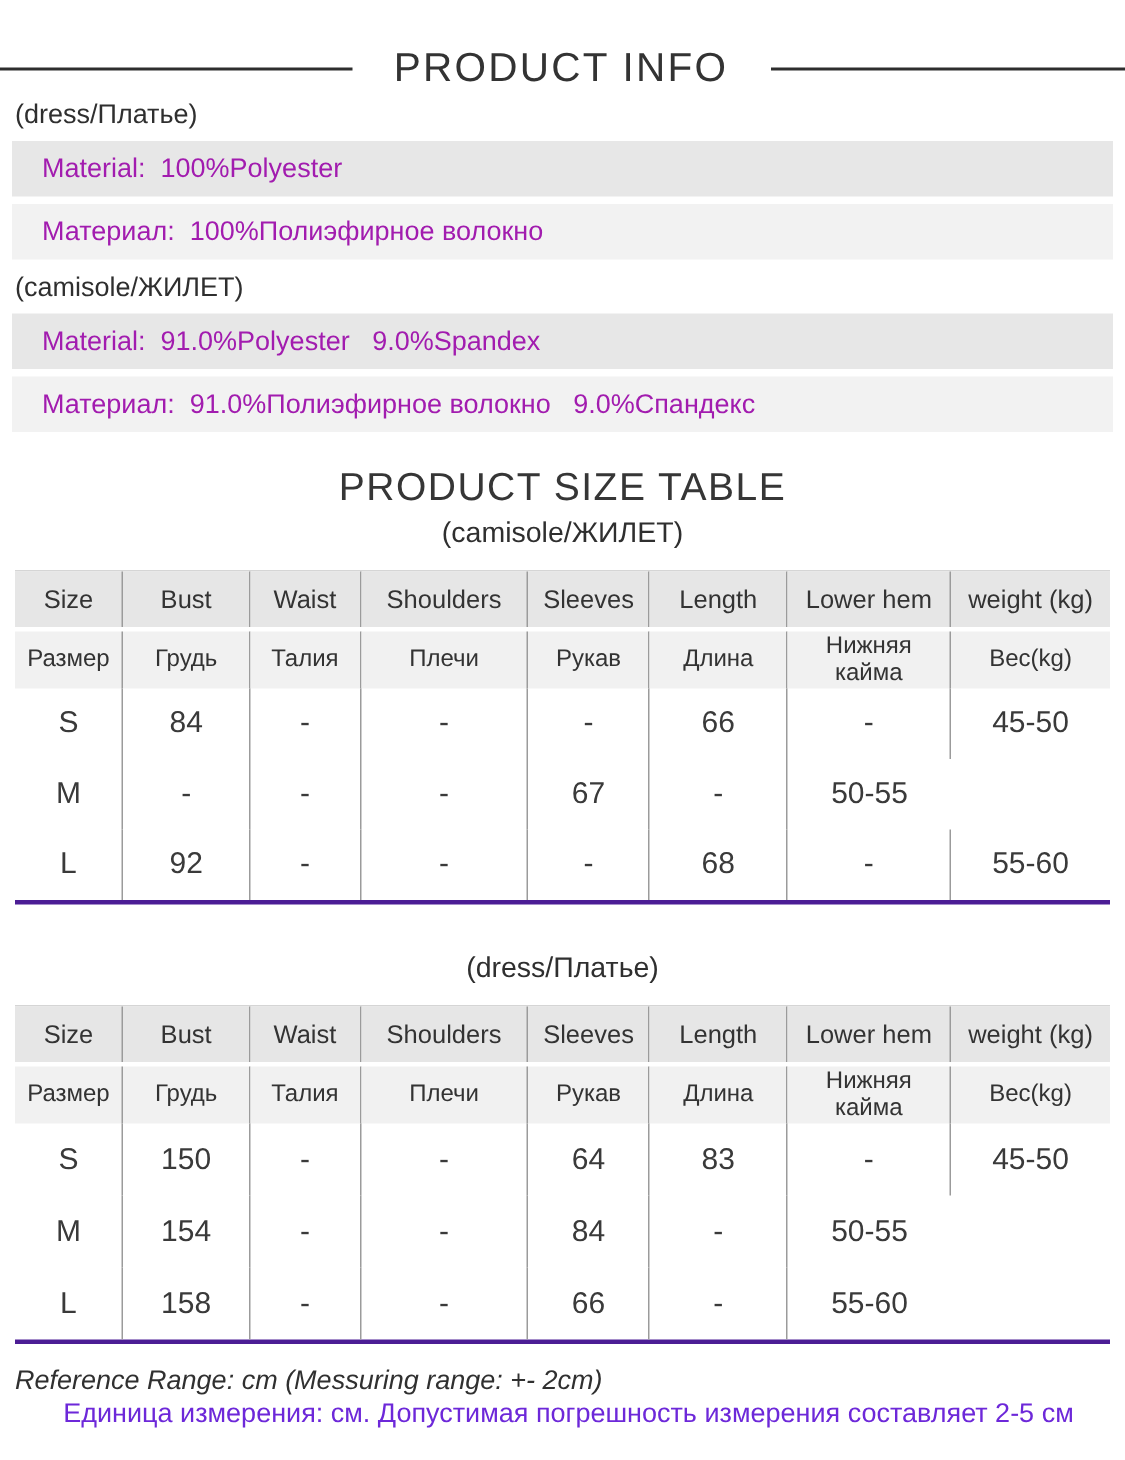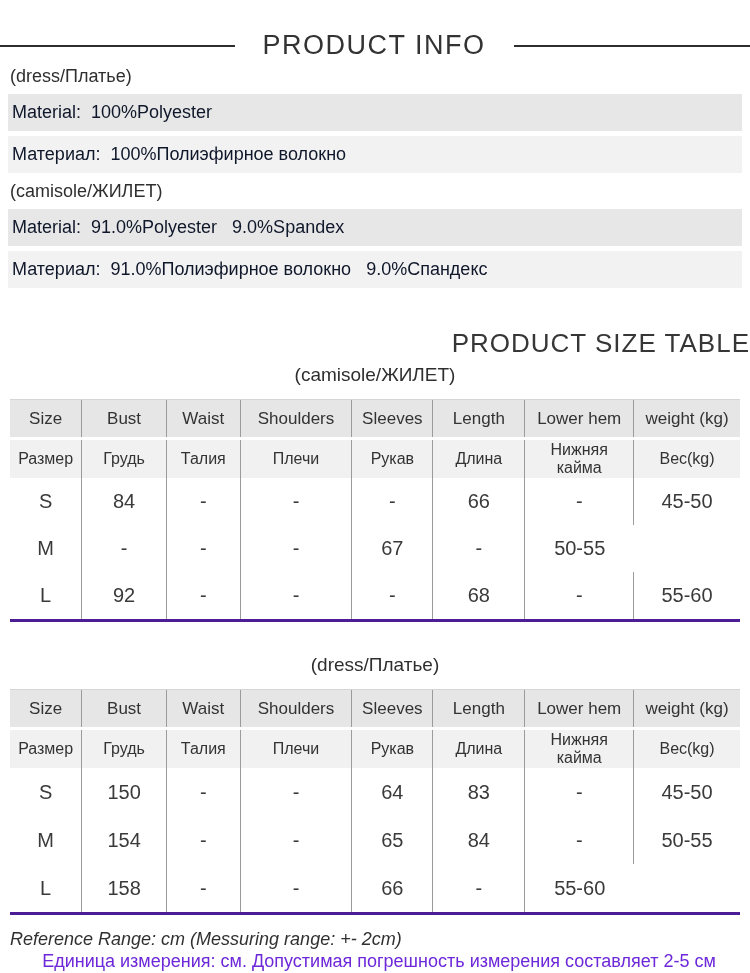--- a/index.html
+++ b/index.html
@@ -42,32 +42,32 @@
     color: #2f2f2f;
   }
   .section-label.second { margin-top: 8px; margin-bottom: 7px; }
 
   
   .mat-box {
     margin: 0 8px 5px 8px;
     height: 37px;
     display: flex;
     align-items: center;
-    padding-left: 4px;
-    font-size: 18px;
-    color: #0f172a;
+    padding-left: 20px;
+    font-size: 18px;
+    color: #a21caf;
     white-space: pre;
   }
   .mat-box.dark  { background: #e7e7e7; }
   .mat-box.light { background: #f2f2f2; }
 
   
   .size-title {
-    margin-top: 40px;
-    text-align: right;
+    margin-top: 21px;
+    text-align: center;
     font-size: 26px;
     font-weight: 500;
     letter-spacing: 1px;
     color: #363636;
   }
   .sub-label {
     text-align: center;
     font-size: 19px;
     color: #2f2f2f;
     margin: 5px 0 13px 0;
@@ -233,21 +233,20 @@
       <div>64</div>
       <div>83</div>
       <div>-</div>
       <div>45-50</div>
     </div>
     <div class="t-row body-row">
       <div>M</div>
       <div>154</div>
       <div>-</div>
       <div>-</div>
-      <div>65</div>
       <div>84</div>
       <div>-</div>
       <div>50-55</div>
     </div>
     <div class="t-row body-row">
       <div>L</div>
       <div>158</div>
       <div>-</div>
       <div>-</div>
       <div>66</div>

